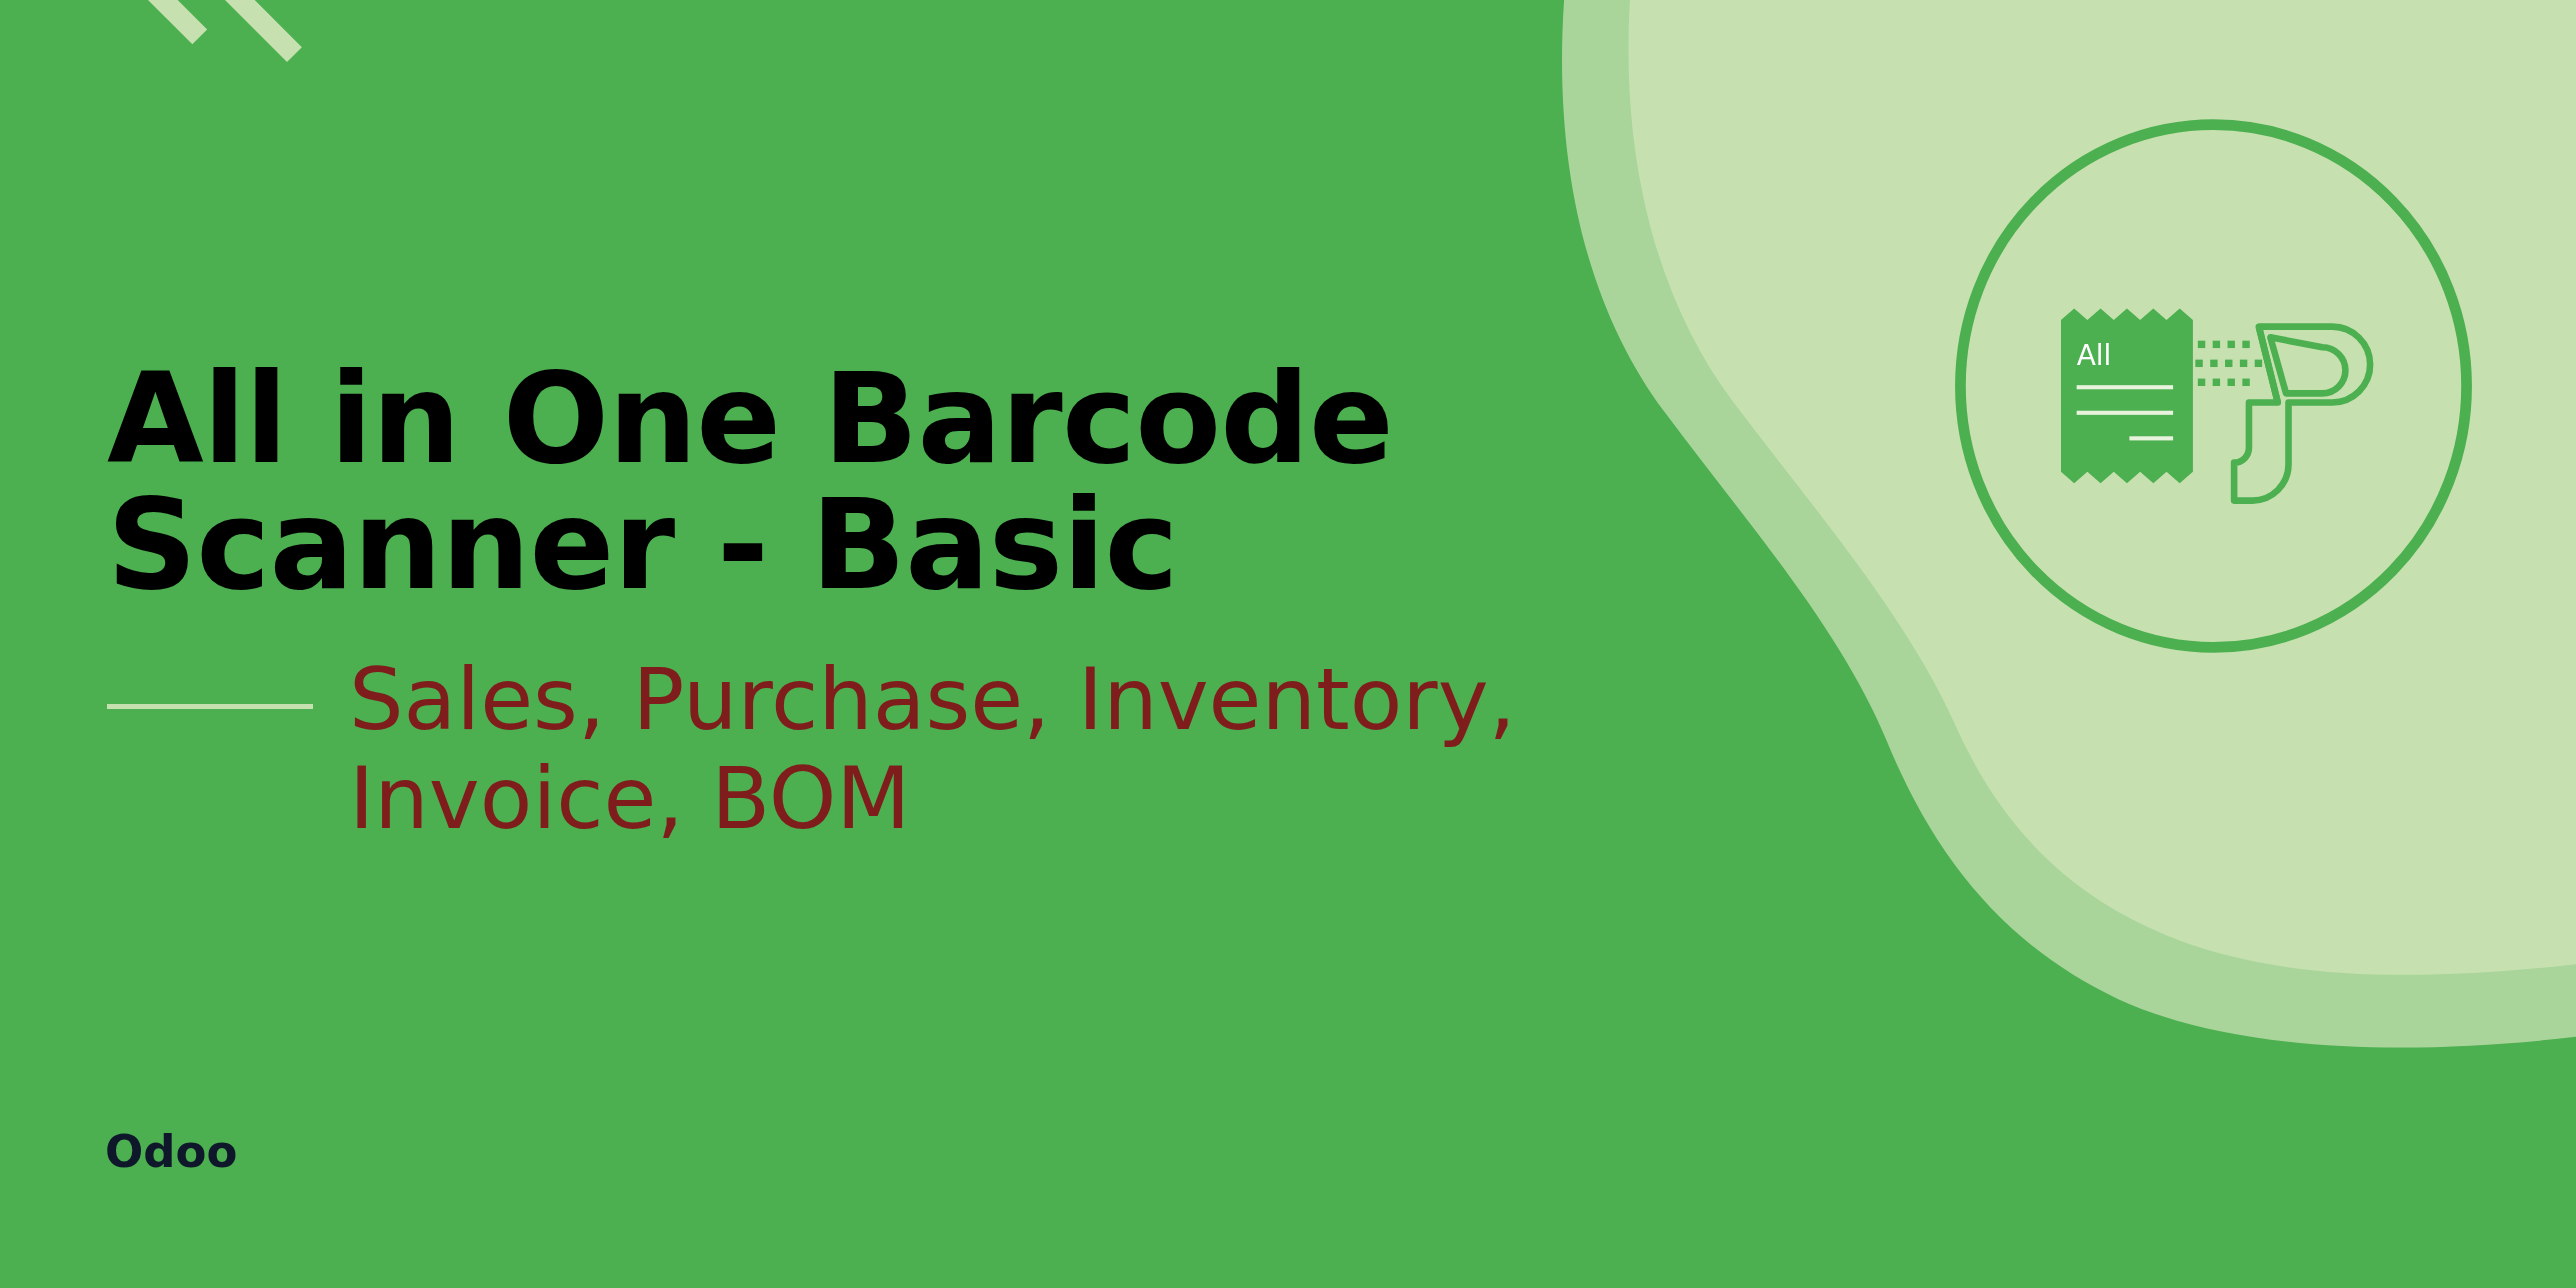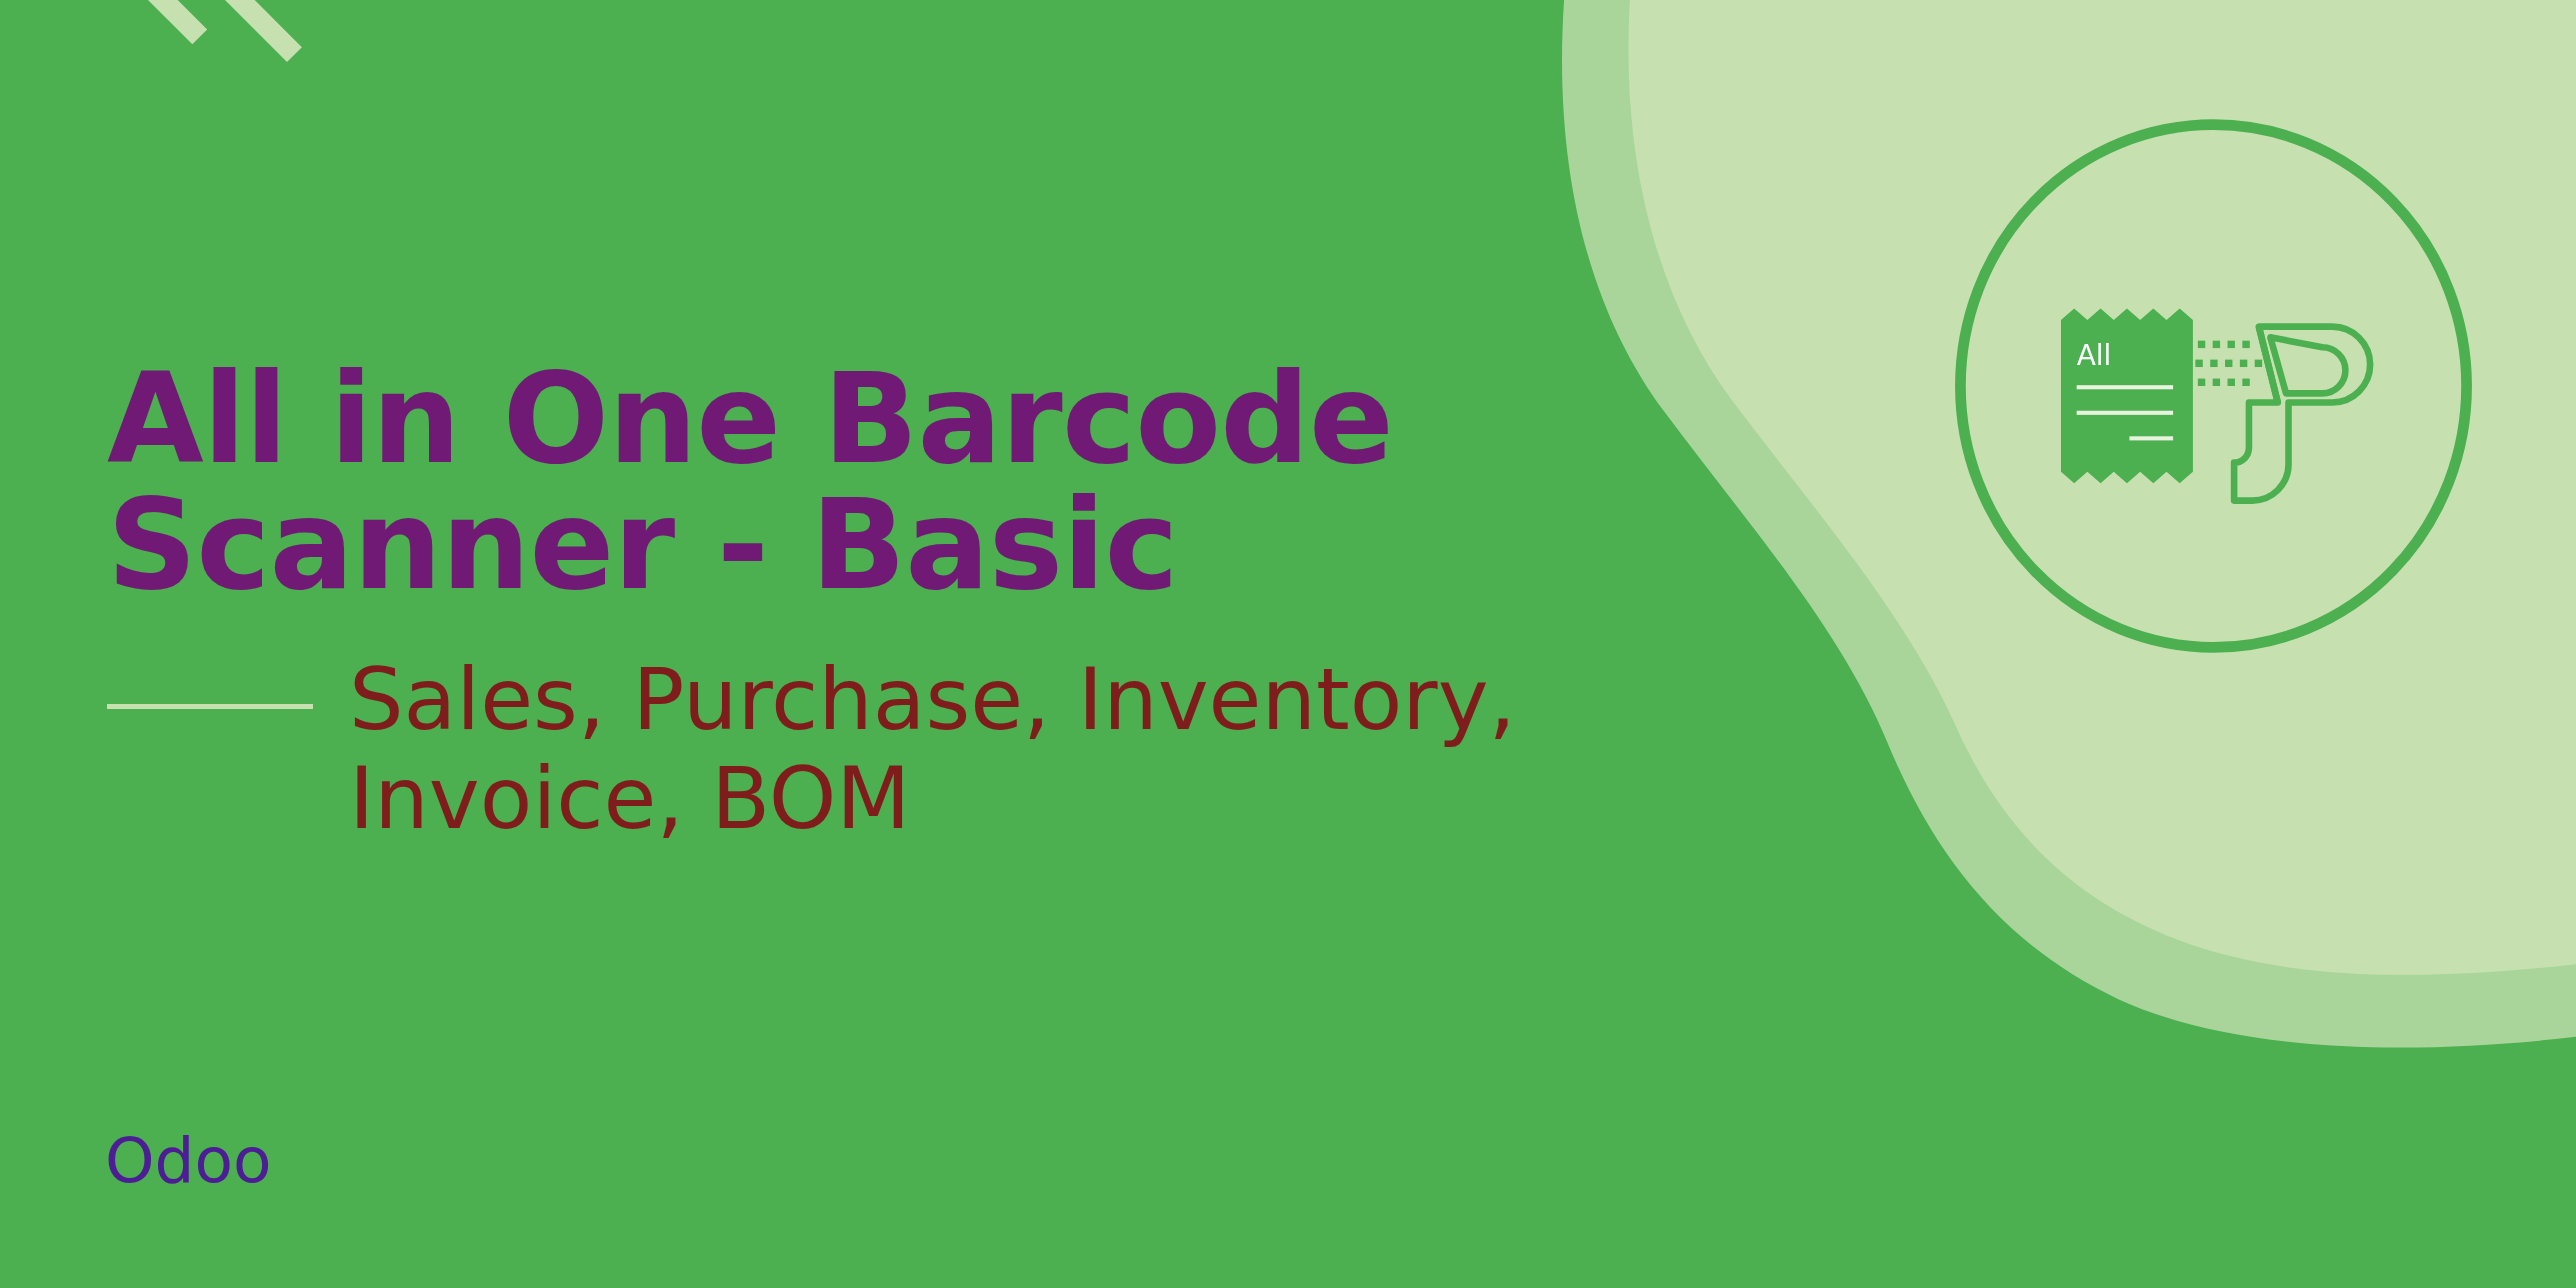--- a/index.html
+++ b/index.html
@@ -48,21 +48,21 @@
 
   
   #text-block {
     position: absolute;
     left: 107px;
     top: 356px;
     width: 1483px;
   }
   #title {
     margin: 0;
-    color: #701a75;
+    color: #000000;
     font-size: 125px;
     font-weight: 700;
     line-height: 1.01;
     letter-spacing: -0.8px;
     white-space: pre-line;
   }
 
   #subtitle-row {
     display: flex;
     align-items: flex-start;
@@ -84,23 +84,23 @@
     line-height: 1.16;
     white-space: pre-line;
     max-width: 1401px;
   }
 
   
   #footer-brand {
     position: absolute;
     left: 105px;
     top: 1129px;
-    color: #4c1d95;
-    font-size: 63px;
-    font-weight: 400;
+    color: #0f172a;
+    font-size: 45px;
+    font-weight: 700;
     line-height: 1;
   }
 
   
   #artwork {
     position: absolute;
     left: 1953px;
     top: 118px;
     width: 521px;
     height: 536px;

